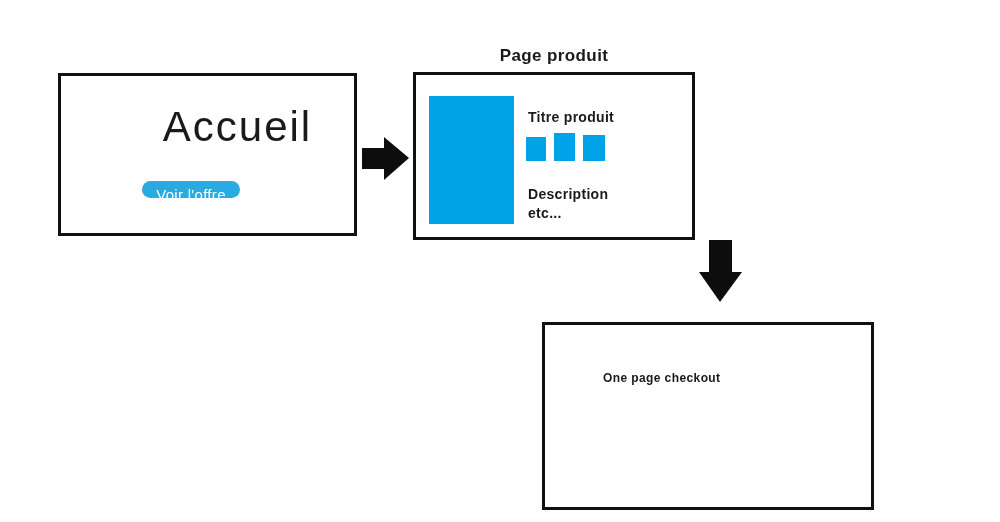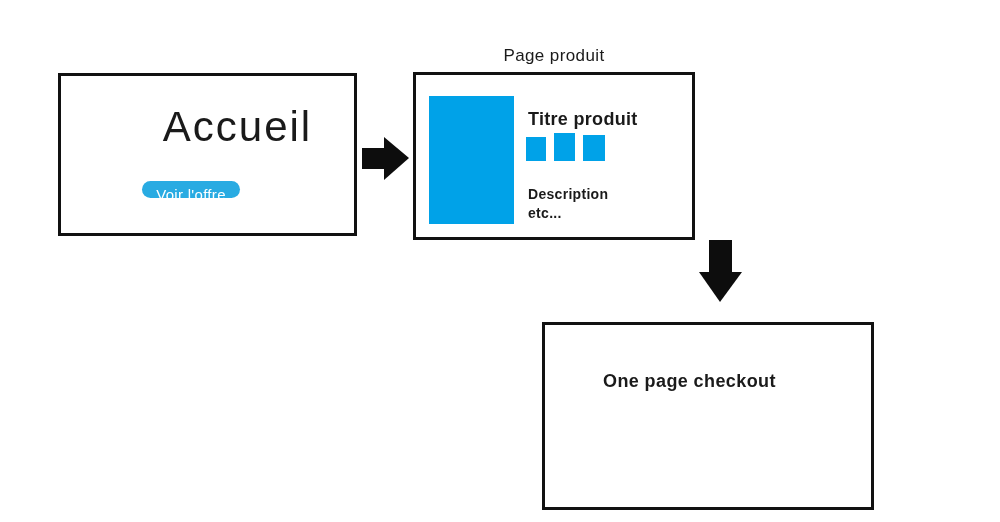--- a/index.html
+++ b/index.html
@@ -54,34 +54,34 @@
   }
   
   .arrow-right { position: absolute; left: 362px; top: 137px; }
   .arrow-down  { position: absolute; left: 699px; top: 240px; }
   
   .product-title-heading {
     position: absolute;
     left: 413px; top: 46px; width: 282px;
     text-align: center;
     font-size: 17px;
-    font-weight: 400;
+    font-weight: 700;
     letter-spacing: 0.4px;
   }
   .product-box { left: 413px; top: 72px; width: 282px; height: 168px; }
   .product-image {
     position: absolute;
     left: 429px; top: 96px;
     width: 85px; height: 128px;
     background: var(--blue);
   }
   .product-name {
     position: absolute;
     left: 528px; top: 109px;
-    font-size: 18px;
+    font-size: 14px;
     font-weight: 700;
     letter-spacing: 0.3px;
   }
   .thumb-row {
     position: absolute;
     left: 526px; top: 133px;
     height: 28px;
     display: flex;
     align-items: flex-end;
     gap: 8px;
@@ -97,21 +97,21 @@
     letter-spacing: 0.3px;
     line-height: 19px;
     margin-top: 17px;
   }
   .product-description span { display: block; }
   
   .checkout-box { left: 542px; top: 322px; width: 332px; height: 188px; }
   .checkout-label {
     position: absolute;
     left: 603px; top: 371px;
-    font-size: 18px;
+    font-size: 12px;
     font-weight: 700;
     letter-spacing: 0.4px;
   }
 </style>
 </head>
 <body>
 
 <div class="canvas">
 
   <div class="wf-box accueil-box"></div>

